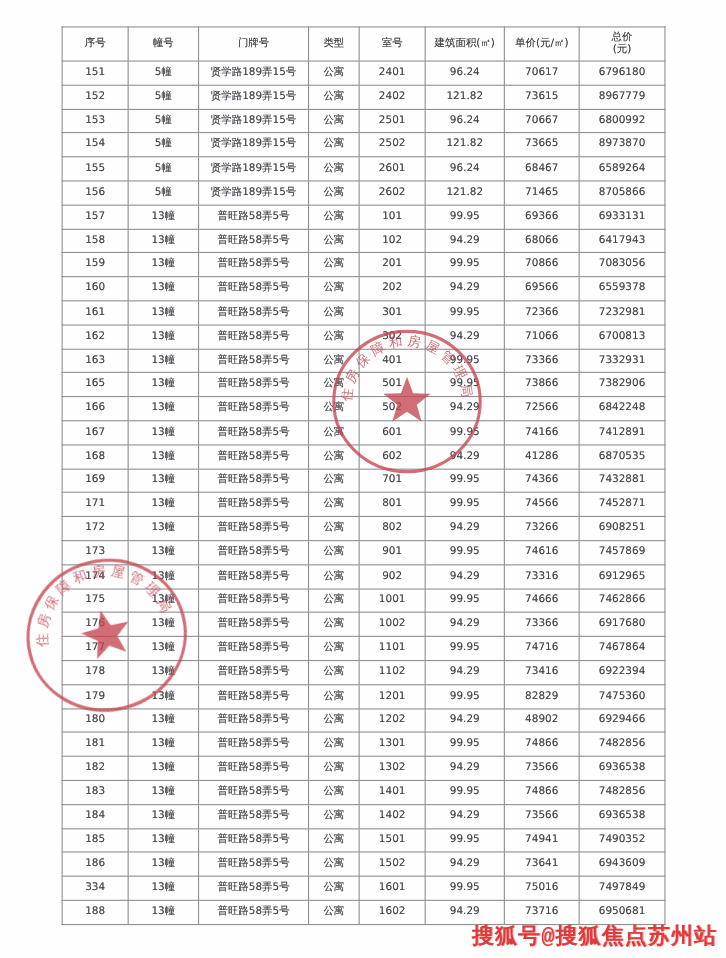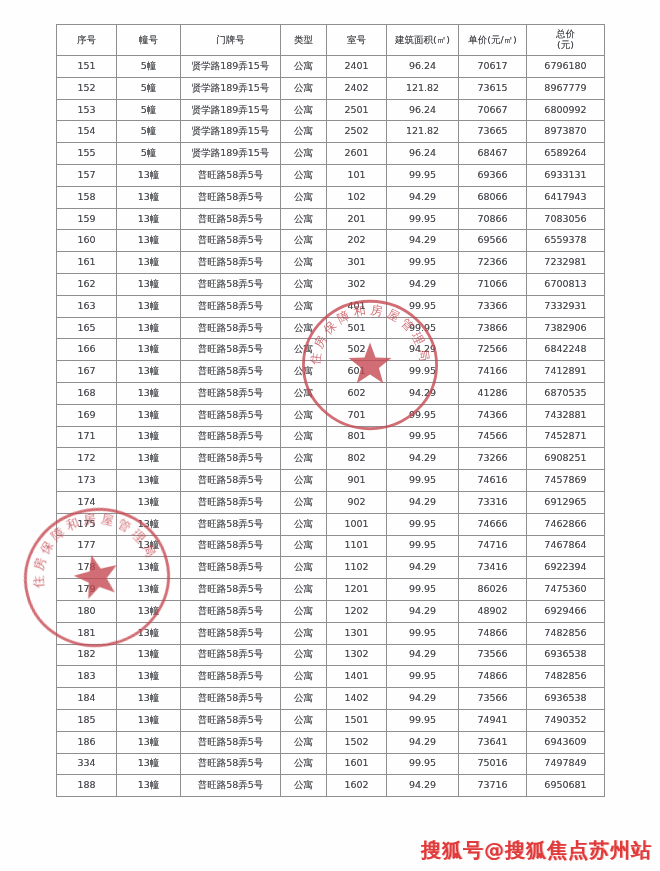--- a/index.html
+++ b/index.html
@@ -31,20 +31,21 @@
     opacity:.78;filter:blur(0.5px);
   }
   .stamp-center{left:295px;top:290px;width:150px;height:150px;}
   .stamp-left{left:16px;top:500px;width:162px;height:155px;transform:rotate(-14deg);}
   
   .watermark{
     position:absolute;right:8px;bottom:7px;
     color:#e03a3a;font-size:20px;font-weight:bold;letter-spacing:1px;
     text-shadow:1px 0 0 rgba(224,58,58,.45);
     white-space:nowrap;
+    font-family:Liberation Mono, monospace;
   }
 </style>
 </head>
 <body>
 
 <div class="page">
 
   <table class="price">
     <colgroup>
       <col style="width:60px">
@@ -114,20 +115,30 @@
           <td>155</td>
           <td>5幢</td>
           <td>贤学路189弄15号</td>
           <td>公寓</td>
           <td>2601</td>
           <td>96.24</td>
           <td>68467</td>
           <td>6589264</td>
         </tr>
         <tr>
+          <td>156</td>
+          <td>5幢</td>
+          <td>贤学路189弄15号</td>
+          <td>公寓</td>
+          <td>2602</td>
+          <td>121.82</td>
+          <td>71465</td>
+          <td>8705866</td>
+        </tr>
+        <tr>
           <td>157</td>
           <td>13幢</td>
           <td>普旺路58弄5号</td>
           <td>公寓</td>
           <td>101</td>
           <td>99.95</td>
           <td>69366</td>
           <td>6933131</td>
         </tr>
         <tr>
@@ -284,20 +295,30 @@
           <td>175</td>
           <td>13幢</td>
           <td>普旺路58弄5号</td>
           <td>公寓</td>
           <td>1001</td>
           <td>99.95</td>
           <td>74666</td>
           <td>7462866</td>
         </tr>
         <tr>
+          <td>176</td>
+          <td>13幢</td>
+          <td>普旺路58弄5号</td>
+          <td>公寓</td>
+          <td>1002</td>
+          <td>94.29</td>
+          <td>73366</td>
+          <td>6917680</td>
+        </tr>
+        <tr>
           <td>177</td>
           <td>13幢</td>
           <td>普旺路58弄5号</td>
           <td>公寓</td>
           <td>1101</td>
           <td>99.95</td>
           <td>74716</td>
           <td>7467864</td>
         </tr>
         <tr>
@@ -310,21 +331,21 @@
           <td>73416</td>
           <td>6922394</td>
         </tr>
         <tr>
           <td>179</td>
           <td>13幢</td>
           <td>普旺路58弄5号</td>
           <td>公寓</td>
           <td>1201</td>
           <td>99.95</td>
-          <td>86026</td>
+          <td>82829</td>
           <td>7475360</td>
         </tr>
         <tr>
           <td>180</td>
           <td>13幢</td>
           <td>普旺路58弄5号</td>
           <td>公寓</td>
           <td>1202</td>
           <td>94.29</td>
           <td>48902</td>

